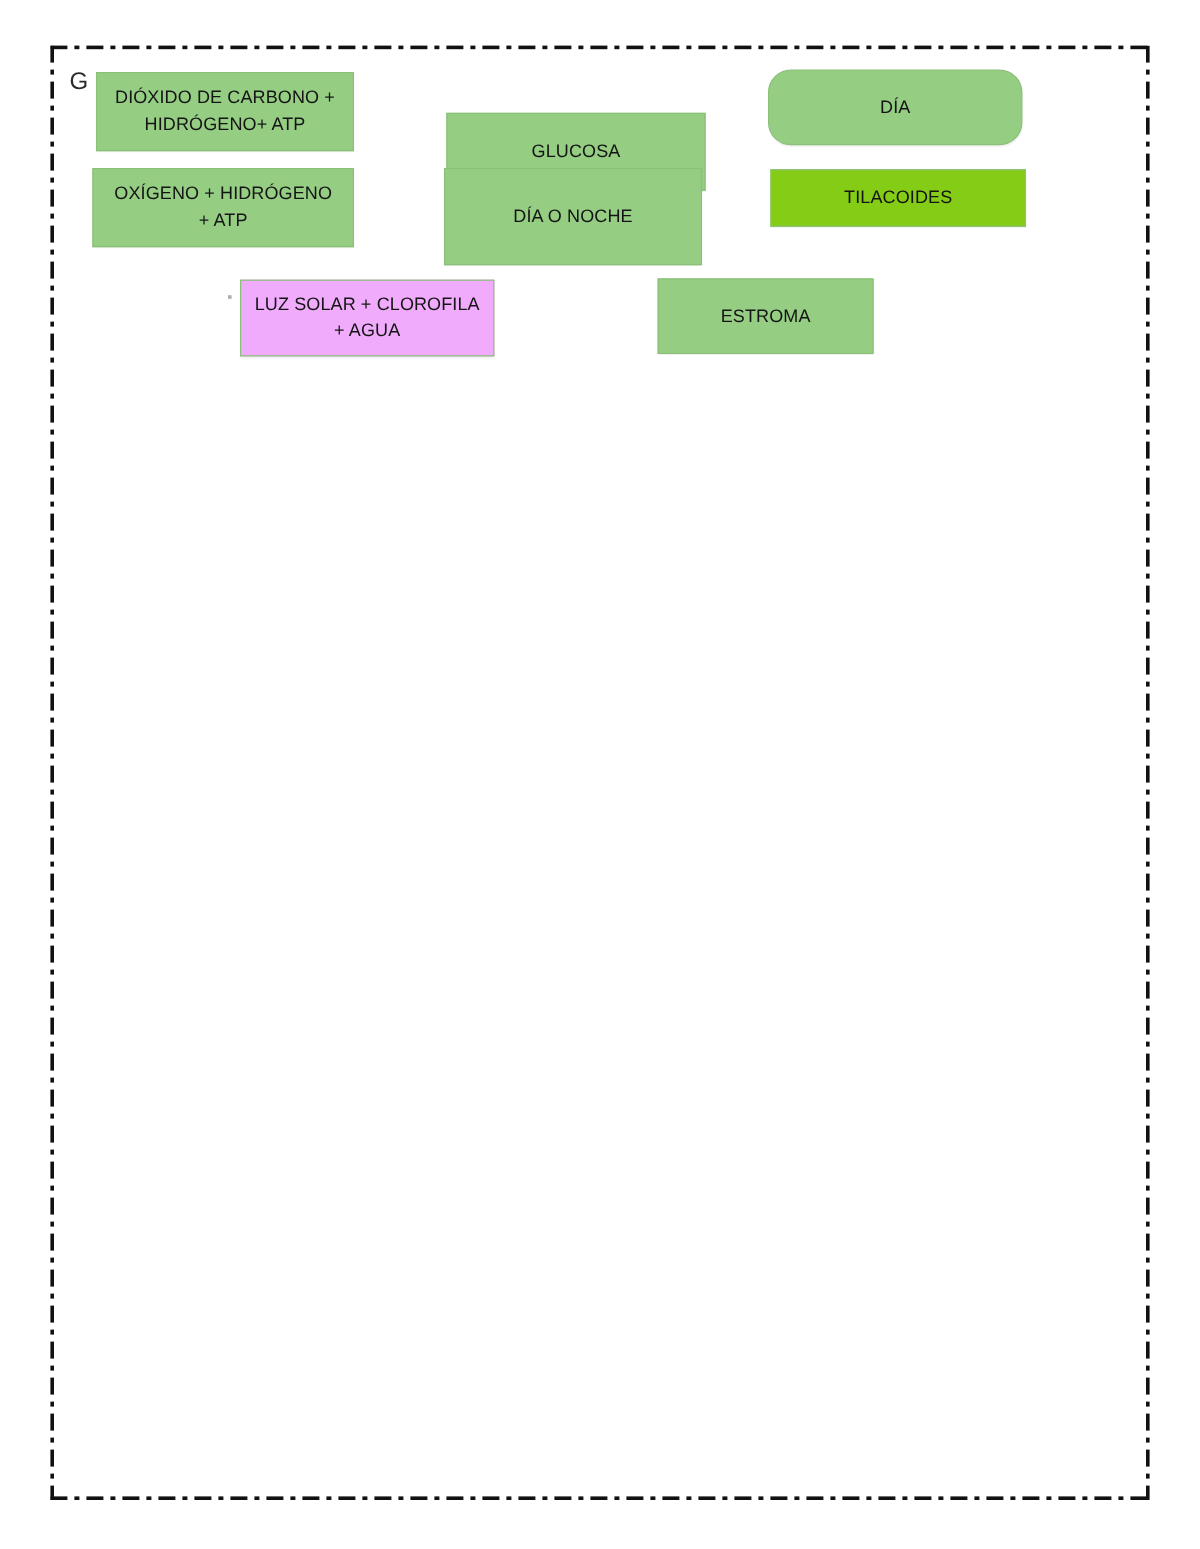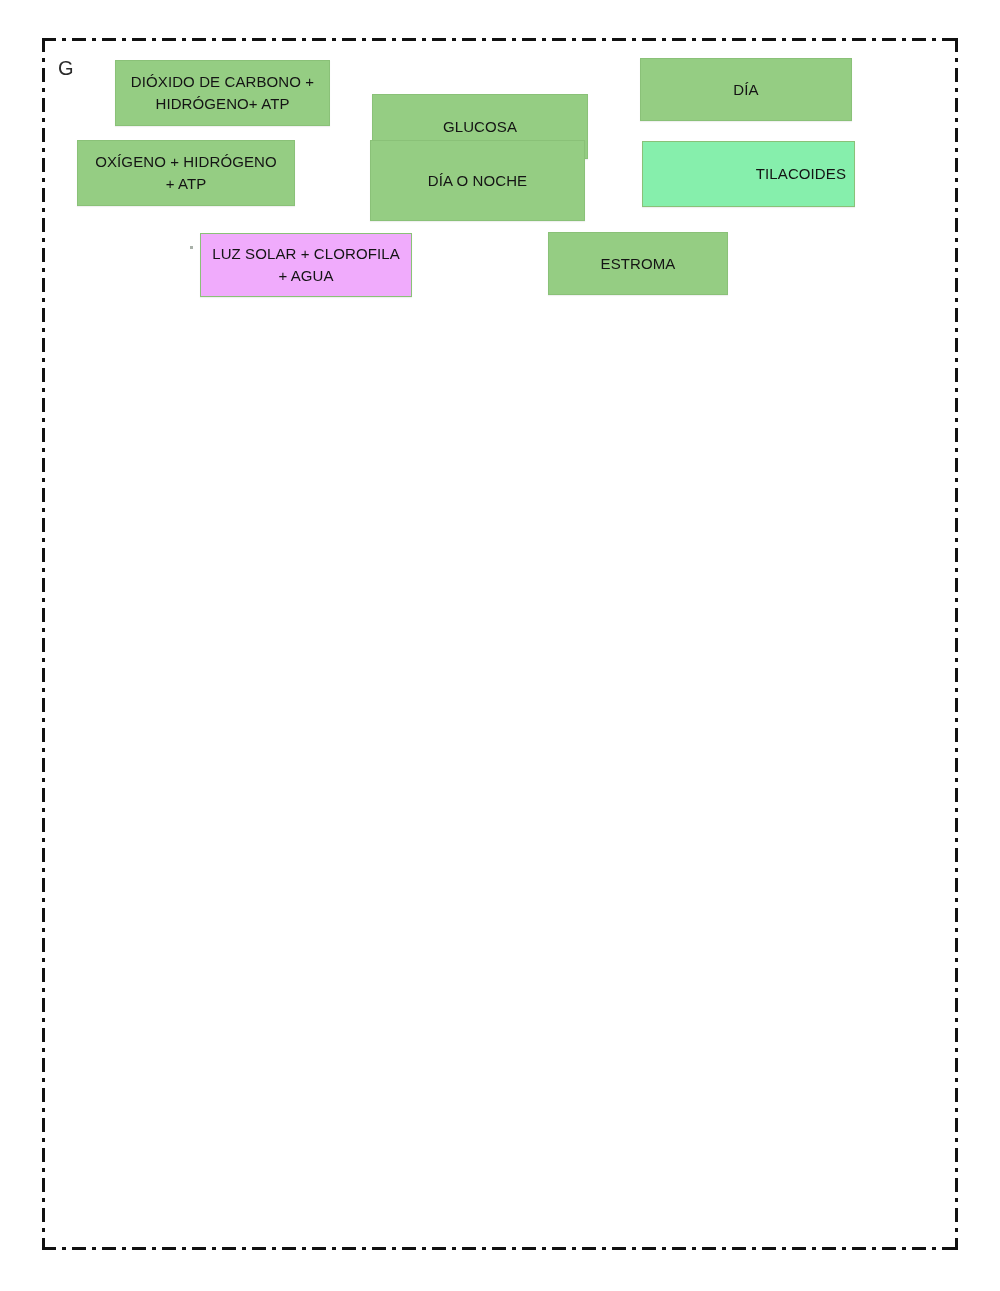--- a/index.html
+++ b/index.html
@@ -122,38 +122,38 @@
     <div class="edge h top"></div>
     <div class="edge h bottom"></div>
     <div class="edge v left"></div>
     <div class="edge v right"></div>
   </div>
 
   <div id="g-marker">G</div>
 
   <div id="stray-dot"></div>
 
-  <div class="card" id="card-0" style="left: 80px; top: 60px; width: 215px; height: 66px; background: rgb(149, 205, 131); border-color: rgb(138, 193, 120); color: rgb(20, 20, 20); margin-left: 35px;">
+  <div class="card" id="card-0" style="left: 80px; top: 60px; width: 215px; height: 66px; background: rgb(149, 205, 131); border-color: rgb(138, 193, 120); color: rgb(20, 20, 20);">
     <span class="txt">DIÓXIDO DE CARBONO +
 HIDRÓGENO+ ATP</span>
   </div>
   <div class="card" id="card-1" style="left: 372px; top: 62px; width: 216px; height: 65px; background: rgb(149, 205, 131); border-color: rgb(138, 193, 120); color: rgb(20, 20, 20); margin-top: 32px;">
     <span class="txt">GLUCOSA</span>
   </div>
-  <div class="card" id="card-2" style="left: 640px; top: 58px; width: 212px; height: 63px; background: rgb(149, 205, 131); border-color: rgb(138, 193, 120); color: rgb(20, 20, 20);">
+  <div class="card" id="card-2" style="left: 640px; top: 58px; width: 212px; height: 63px; background: rgb(149, 205, 131); border-color: rgb(138, 193, 120); color: rgb(20, 20, 20); border-radius: 19px;">
     <span class="txt">DÍA</span>
   </div>
   <div class="card" id="card-3" style="left: 77px; top: 140px; width: 218px; height: 66px; background: rgb(149, 205, 131); border-color: rgb(138, 193, 120); color: rgb(20, 20, 20);">
     <span class="txt">OXÍGENO + HIDRÓGENO
 + ATP</span>
   </div>
   <div class="card" id="card-4" style="left: 370px; top: 140px; width: 215px; height: 81px; background: rgb(149, 205, 131); border-color: rgb(138, 193, 120); color: rgb(20, 20, 20);">
     <span class="txt">DÍA O NOCHE</span>
   </div>
-  <div class="card" id="card-5" style="left: 642px; top: 141px; width: 213px; height: 66px; background: #86efac; border-color: rgb(138, 193, 120); color: rgb(20, 20, 20); text-align: right;">
+  <div class="card" id="card-5" style="left: 642px; top: 141px; width: 213px; height: 48px; background: #84cc16; border-color: rgb(138, 193, 120); color: rgb(20, 20, 20);">
     <span class="txt">TILACOIDES</span>
   </div>
   <div class="card" id="card-6" style="left: 200px; top: 233px; width: 212px; height: 64px; background: #f0abfc; border-color: rgb(138, 193, 120); color: rgb(20, 20, 20);">
     <span class="txt">LUZ SOLAR + CLOROFILA
 + AGUA</span>
   </div>
   <div class="card" id="card-7" style="left: 548px; top: 232px; width: 180px; height: 63px; background: rgb(149, 205, 131); border-color: rgb(138, 193, 120); color: rgb(20, 20, 20);">
     <span class="txt">ESTROMA</span>
   </div>
 

